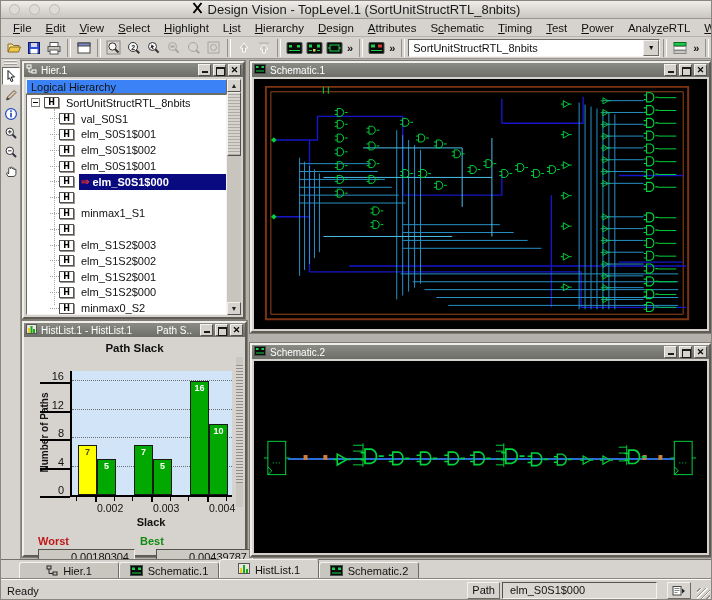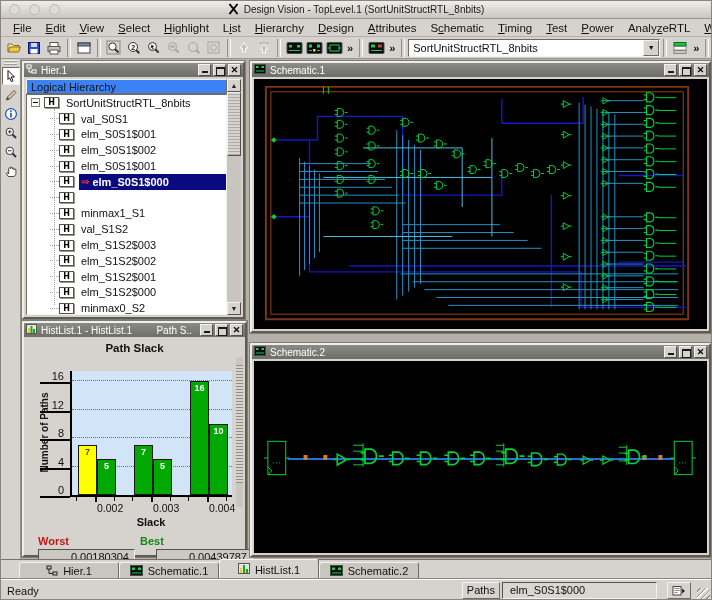--- a/index.html
+++ b/index.html
@@ -4,21 +4,21 @@
 <style>
   * { box-sizing: border-box; margin:0; padding:0; }
   html,body { background:#9a968f; }
   #app{ width:712px; height:600px; position:relative; background:#d6d3ce;
         font:11px "Liberation Sans", sans-serif; color:#111; overflow:hidden;
         border:1px solid #8a867f; }
 
   
   .titlebar{ height:18px; background:linear-gradient(#efedea,#c9c6c0);
     border-bottom:1px solid #9a968f; display:flex; align-items:center; justify-content:center;
-    position:relative; font-size:10px; color:#1a1a1a; }
+    position:relative; font-size:13px; color:#1a1a1a; }
   .tb-circles{ position:absolute; left:8px; top:3px; display:flex; gap:9px; }
   .tb-circle{ width:11px; height:11px; border-radius:50%; border:1px solid #bcb9b2; background:#dedbd5; }
   .tb-center{ display:flex; align-items:center; gap:5px; }
 
   
   .menubar{ height:18px; display:flex; align-items:center; padding-left:5px;
     border-bottom:1px solid #b5b1aa; font-size:11.5px; }
   .menu-item{ padding:1px 7px; white-space:nowrap; }
 
   
@@ -439,23 +439,20 @@
           <div class="tree-row child">
             <span class="stub"></span>
             <span class="hbox">H</span>
             <span class="lblwrap">
               <span>minmax1_S1</span>
             </span>
           </div>
           <div class="tree-row child">
             <span class="stub"></span>
             <span class="hbox">H</span>
-            <span class="lblwrap">
-              <span>val_S1S2</span>
-            </span>
           </div>
           <div class="tree-row child">
             <span class="stub"></span>
             <span class="hbox">H</span>
             <span class="lblwrap">
               <span>elm_S1S2$003</span>
             </span>
           </div>
           <div class="tree-row child">
             <span class="stub"></span>
@@ -822,21 +819,21 @@
             <rect x="2" y="2.5" width="3" height="2.5" fill="#19d24a"></rect>
             <rect x="8" y="2.5" width="3" height="2.5" fill="#19d24a"></rect>
             <path d="M2 8 h9" stroke="#19d24a"></path>
           </svg></span>
         <span class="tablabel">Schematic.2</span>
       </div>
     </div>
 
   <div class="statusbar">
     <span class="status-ready">Ready</span>
-    <span class="cell-label">Paths</span>
+    <span class="cell-label">Path</span>
     <span class="cell-field">elm_S0S1$000</span>
     <span class="status-btn">
         <svg width="14" height="12" viewBox="0 0 14 12">
           <rect x="1" y="1.5" width="8" height="8.5" fill="#fff" stroke="#444"></rect>
           <path d="M2.5 3.5 h5 M2.5 5.5 h5 M2.5 7.5 h3" stroke="#888"></path>
           <path d="M10 3.5 l3 2.5 -3 2.5 z" fill="#222"></path>
         </svg>
       </span>
     <span class="grip"></span>
   </div>

